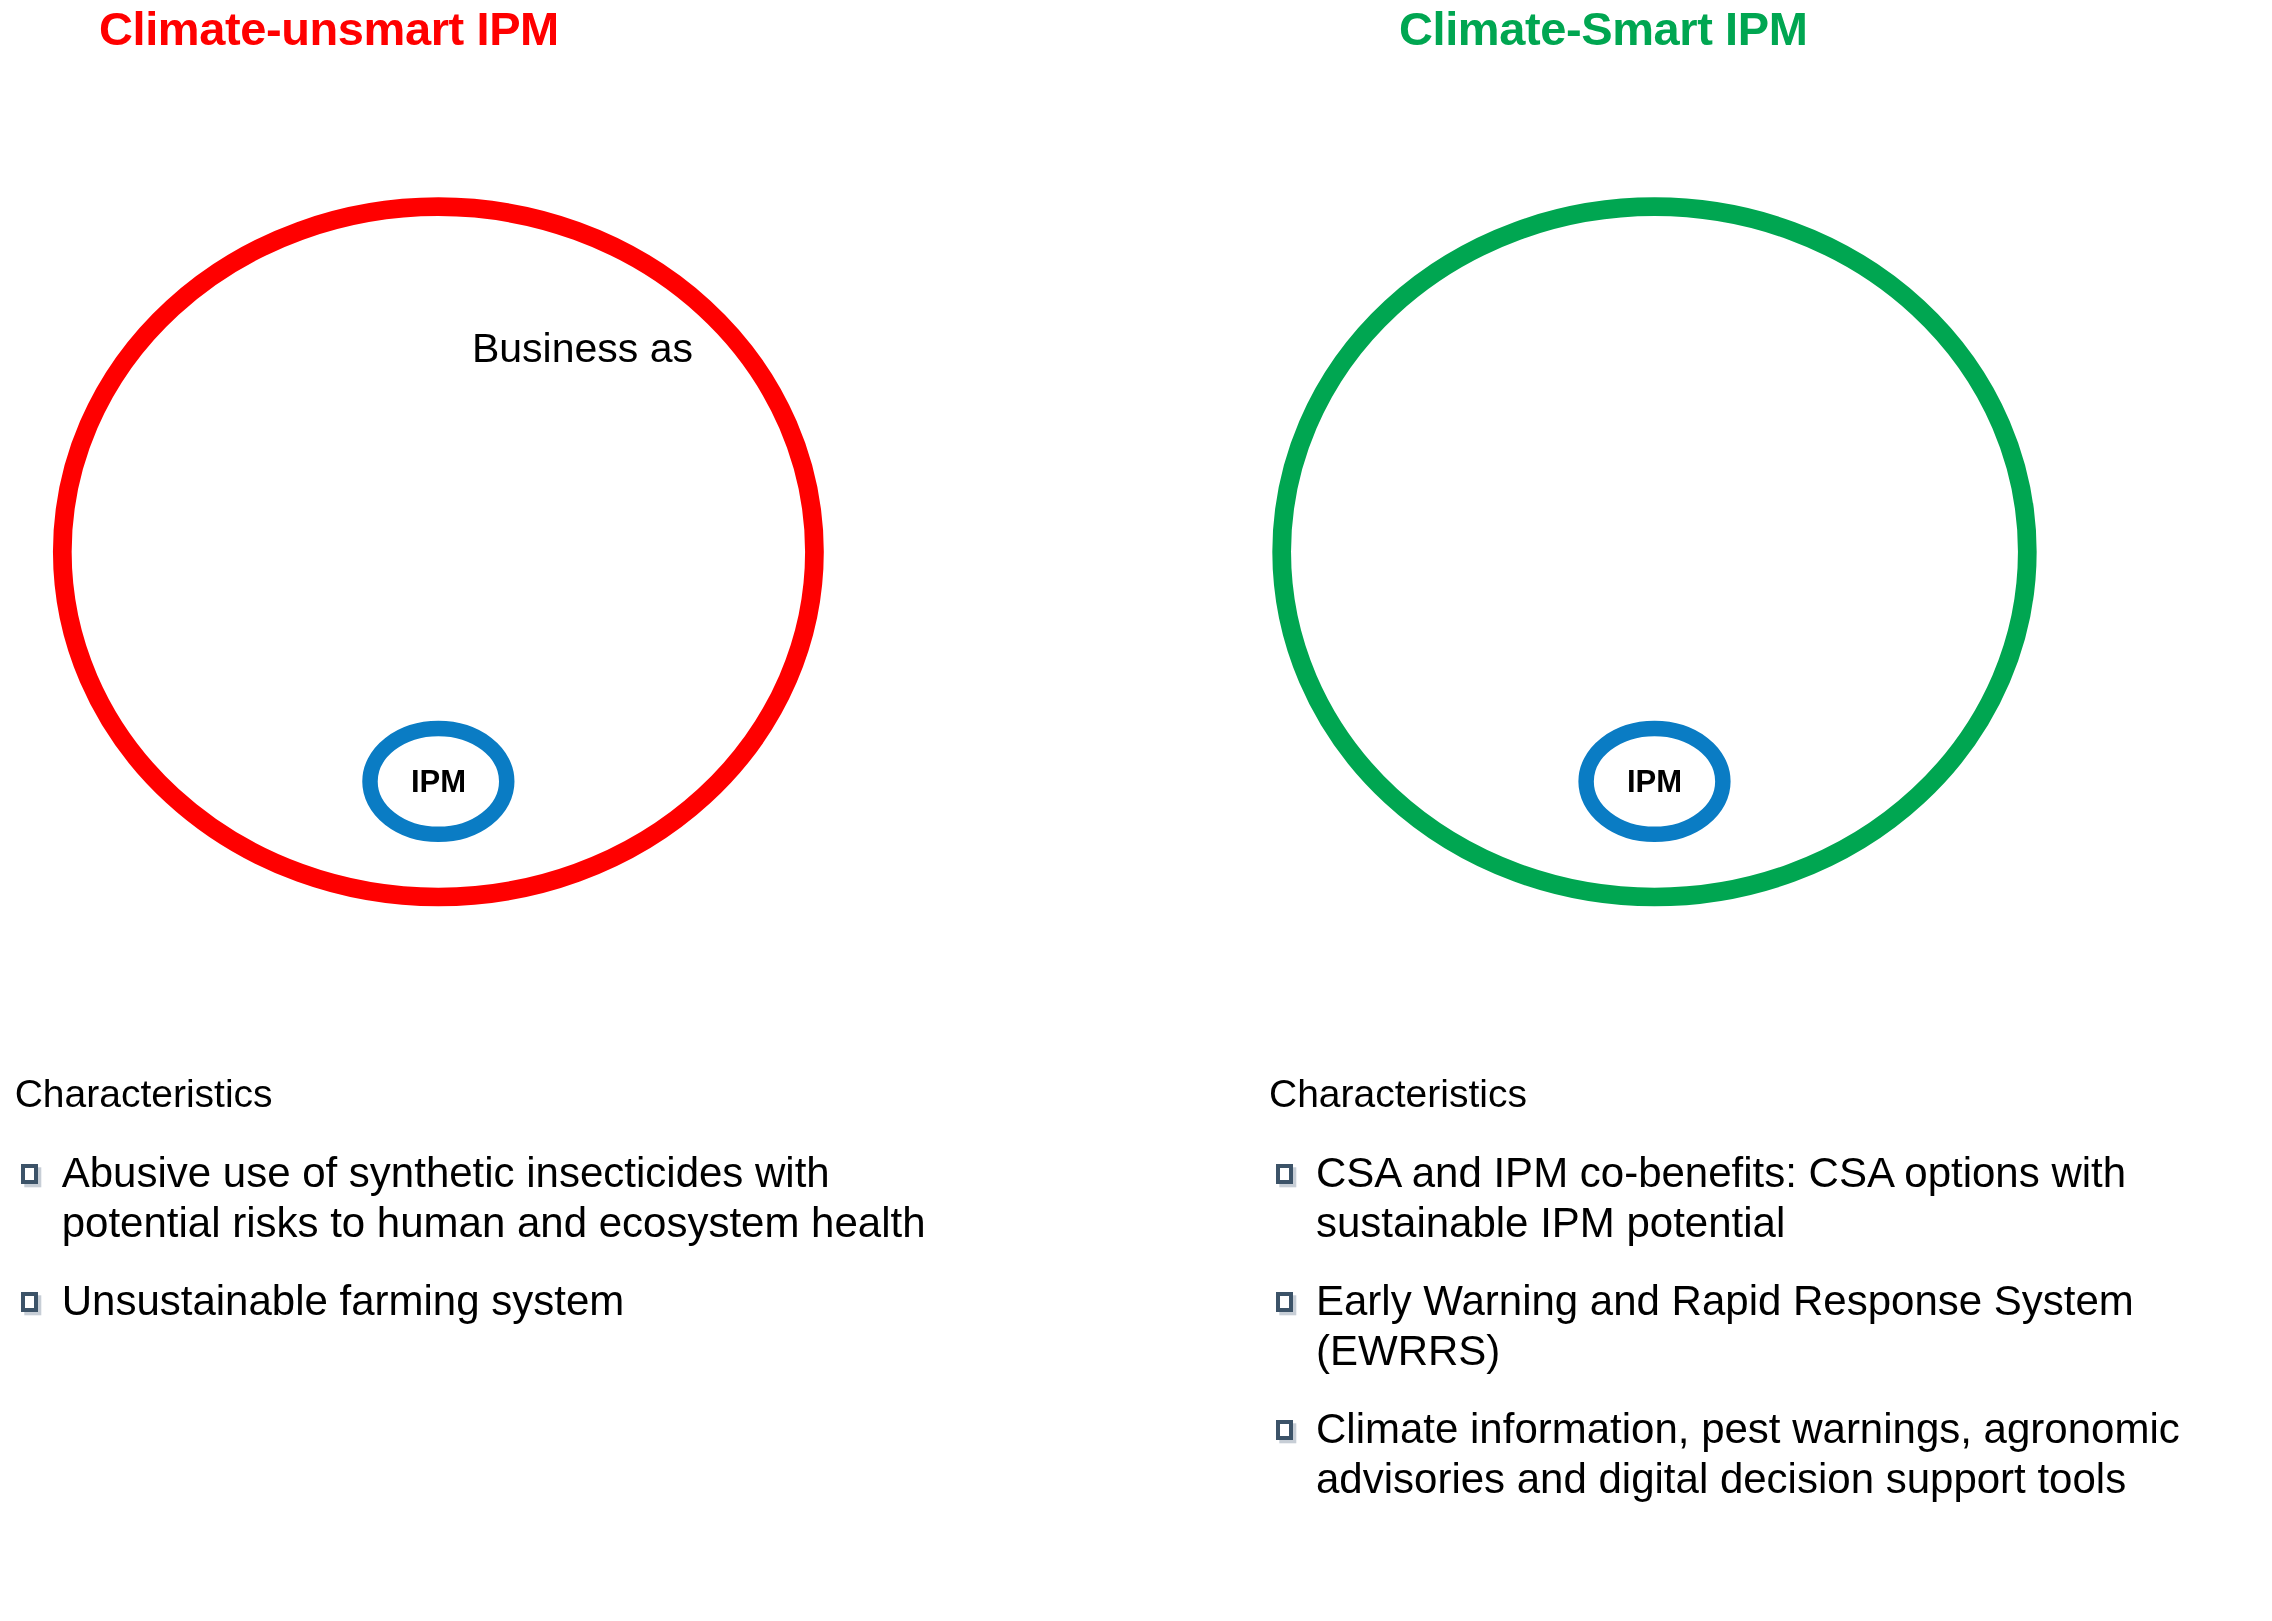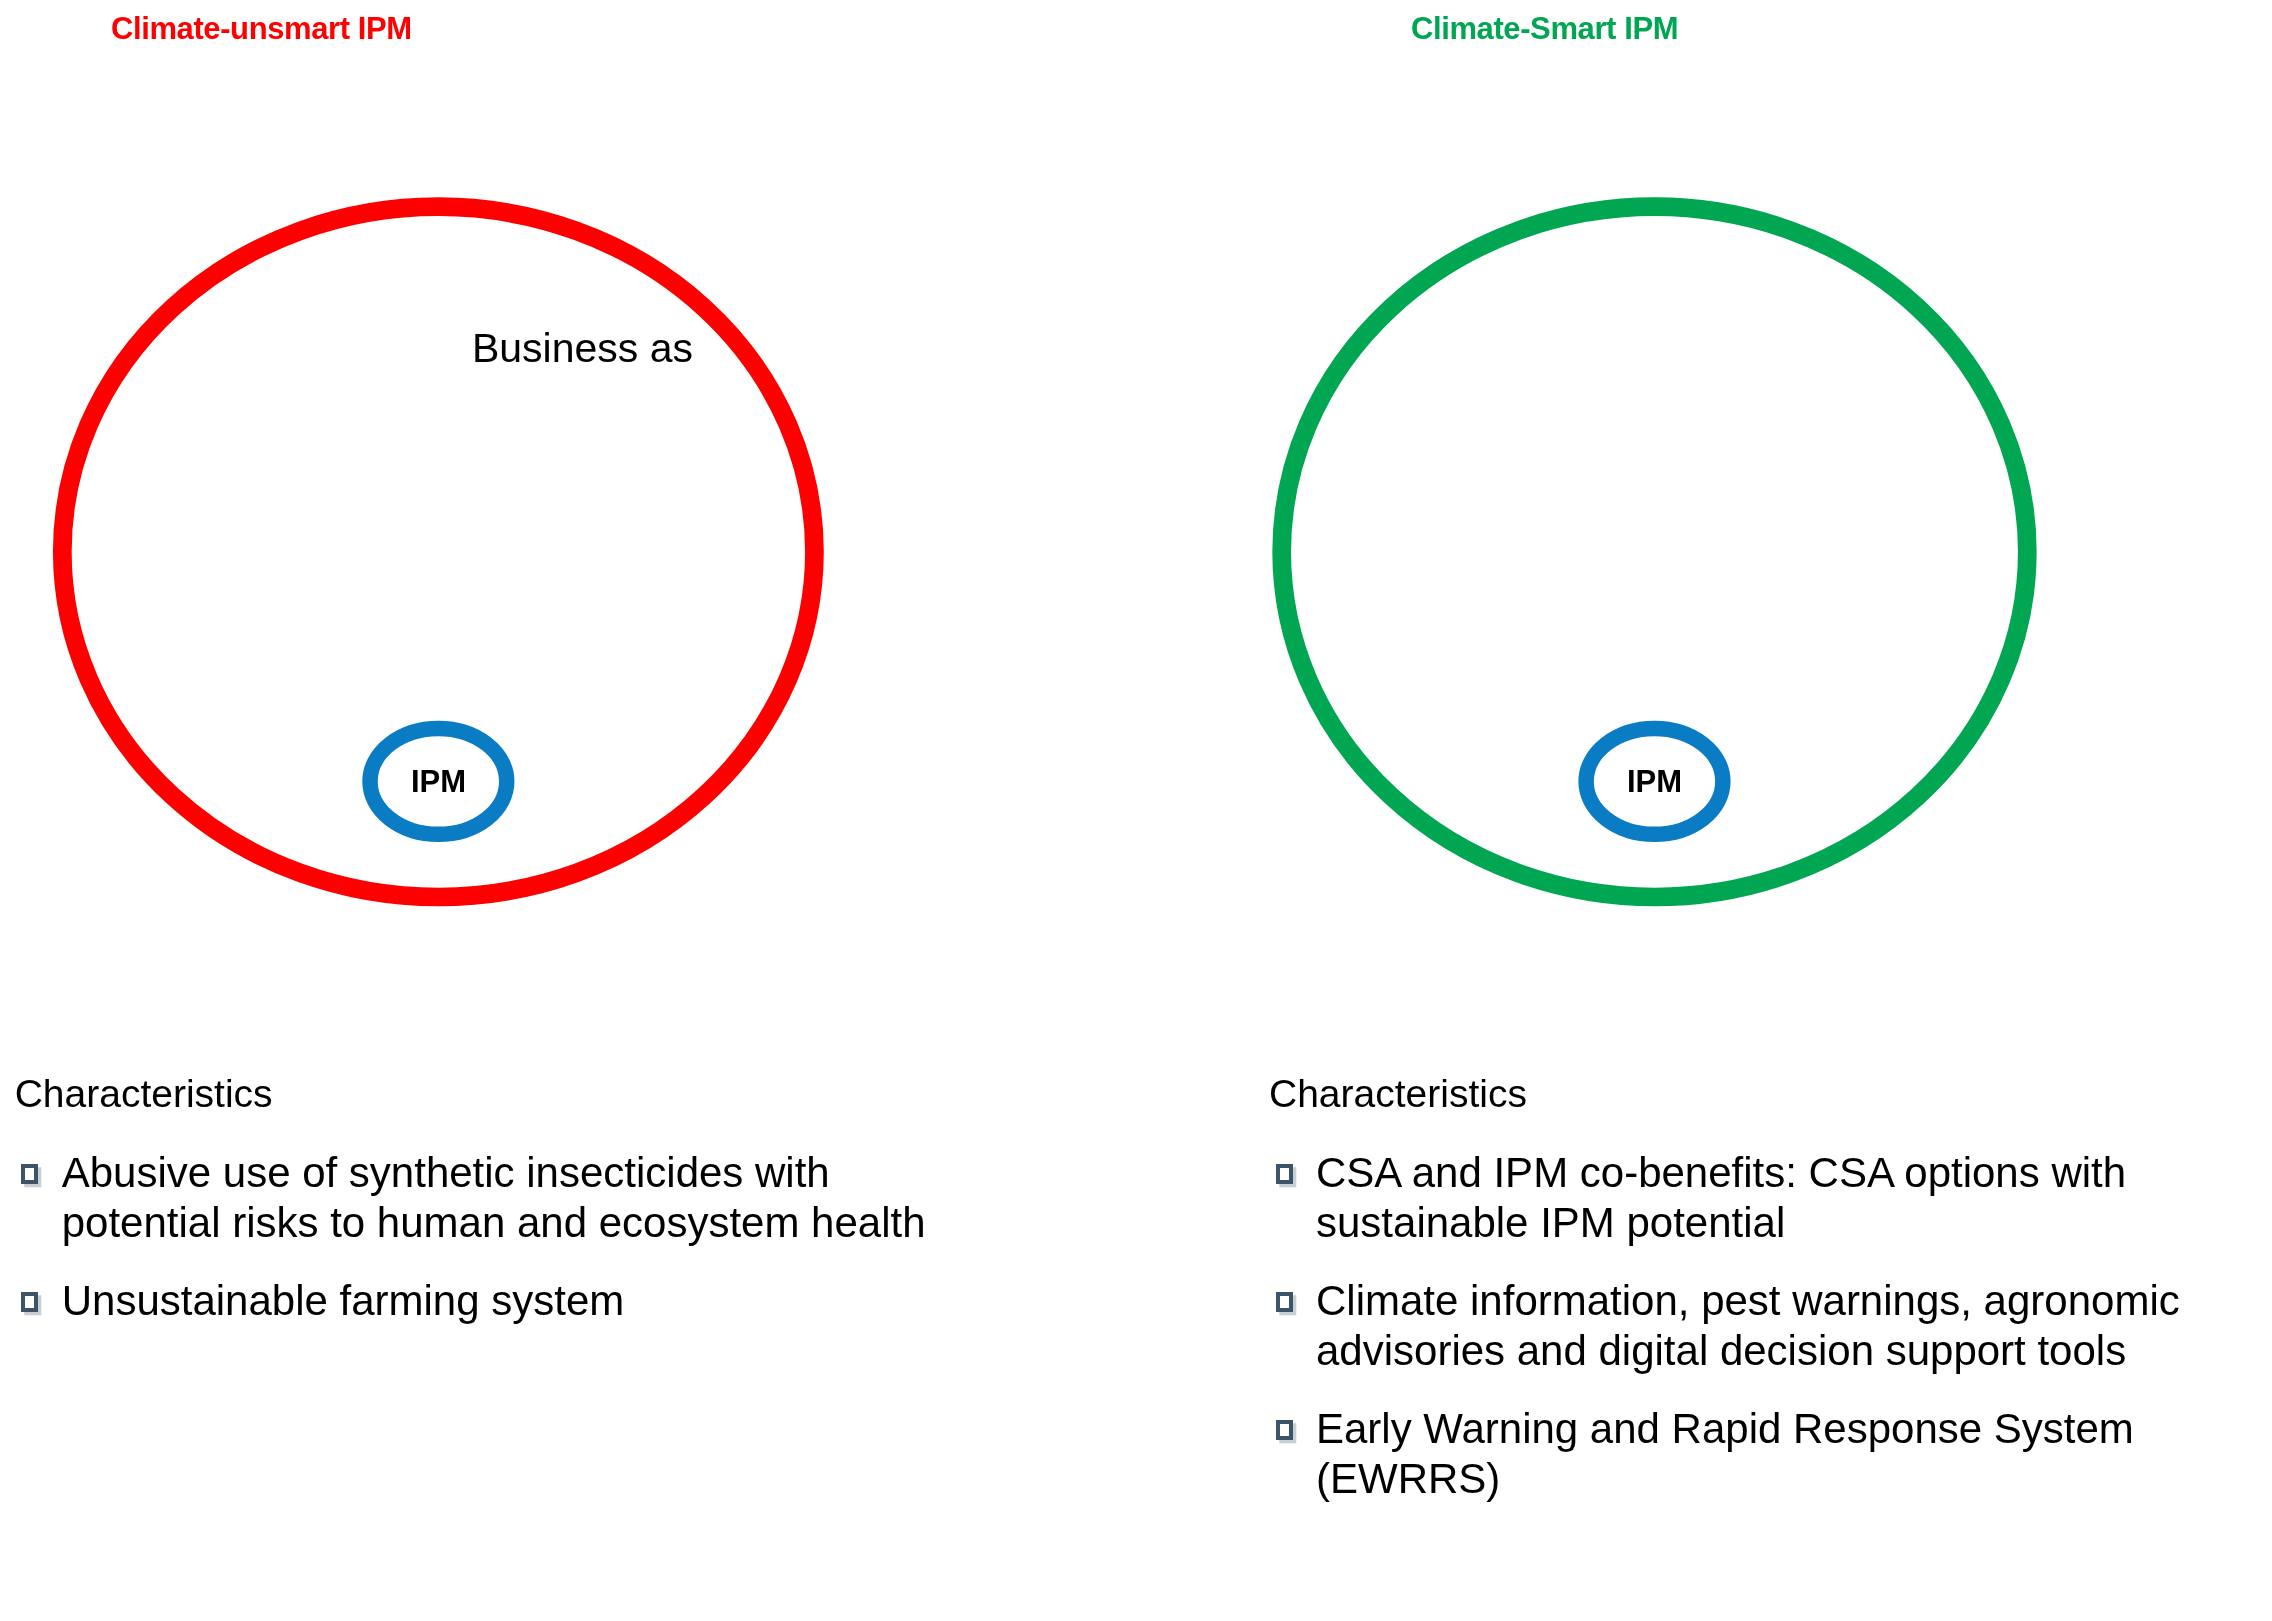--- a/index.html
+++ b/index.html
@@ -16,25 +16,24 @@
     width: 2273px;
     height: 1621px;
     background: #ffffff;
     overflow: hidden;
   }
 
   
   .col-title {
     position: absolute;
     font-weight: bold;
-    font-size: 31px;
+    font-size: 47px;
     line-height: 47px;
     letter-spacing: -0.4px;
     white-space: nowrap;
-    margin-left: 12px;
   }
   #title-left  { left: 99px;  top: 4.9px;  color: #ff0000; }
   #title-right { left: 1399px; top: 4.9px;  color: #00a651; }
 
   
   .diagram {
     position: absolute;
     top: 187px;
     width: 814px;
     height: 733px;
@@ -157,23 +156,23 @@
 
   <div id="char-right" class="char-block">
     <div class="char-heading">Characteristics</div>
     <ul class="bullet-list">
       <li class="bullet-item">
         <span class="bullet-marker"></span>
         <span>CSA and IPM co-benefits: CSA options with sustainable IPM potential</span>
       </li>
       <li class="bullet-item">
         <span class="bullet-marker"></span>
-        <span>Climate information, pest warnings, agronomic advisories and digital decision support tools</span>
+        <span>Early Warning and Rapid Response System (EWRRS)</span>
       </li>
       <li class="bullet-item">
         <span class="bullet-marker"></span>
-        <span>Early Warning and Rapid Response System (EWRRS)</span>
+        <span>Climate information, pest warnings, agronomic advisories and digital decision support tools</span>
       </li>
     </ul>
   </div>
 
 </div>
 
 
 </body></html>

